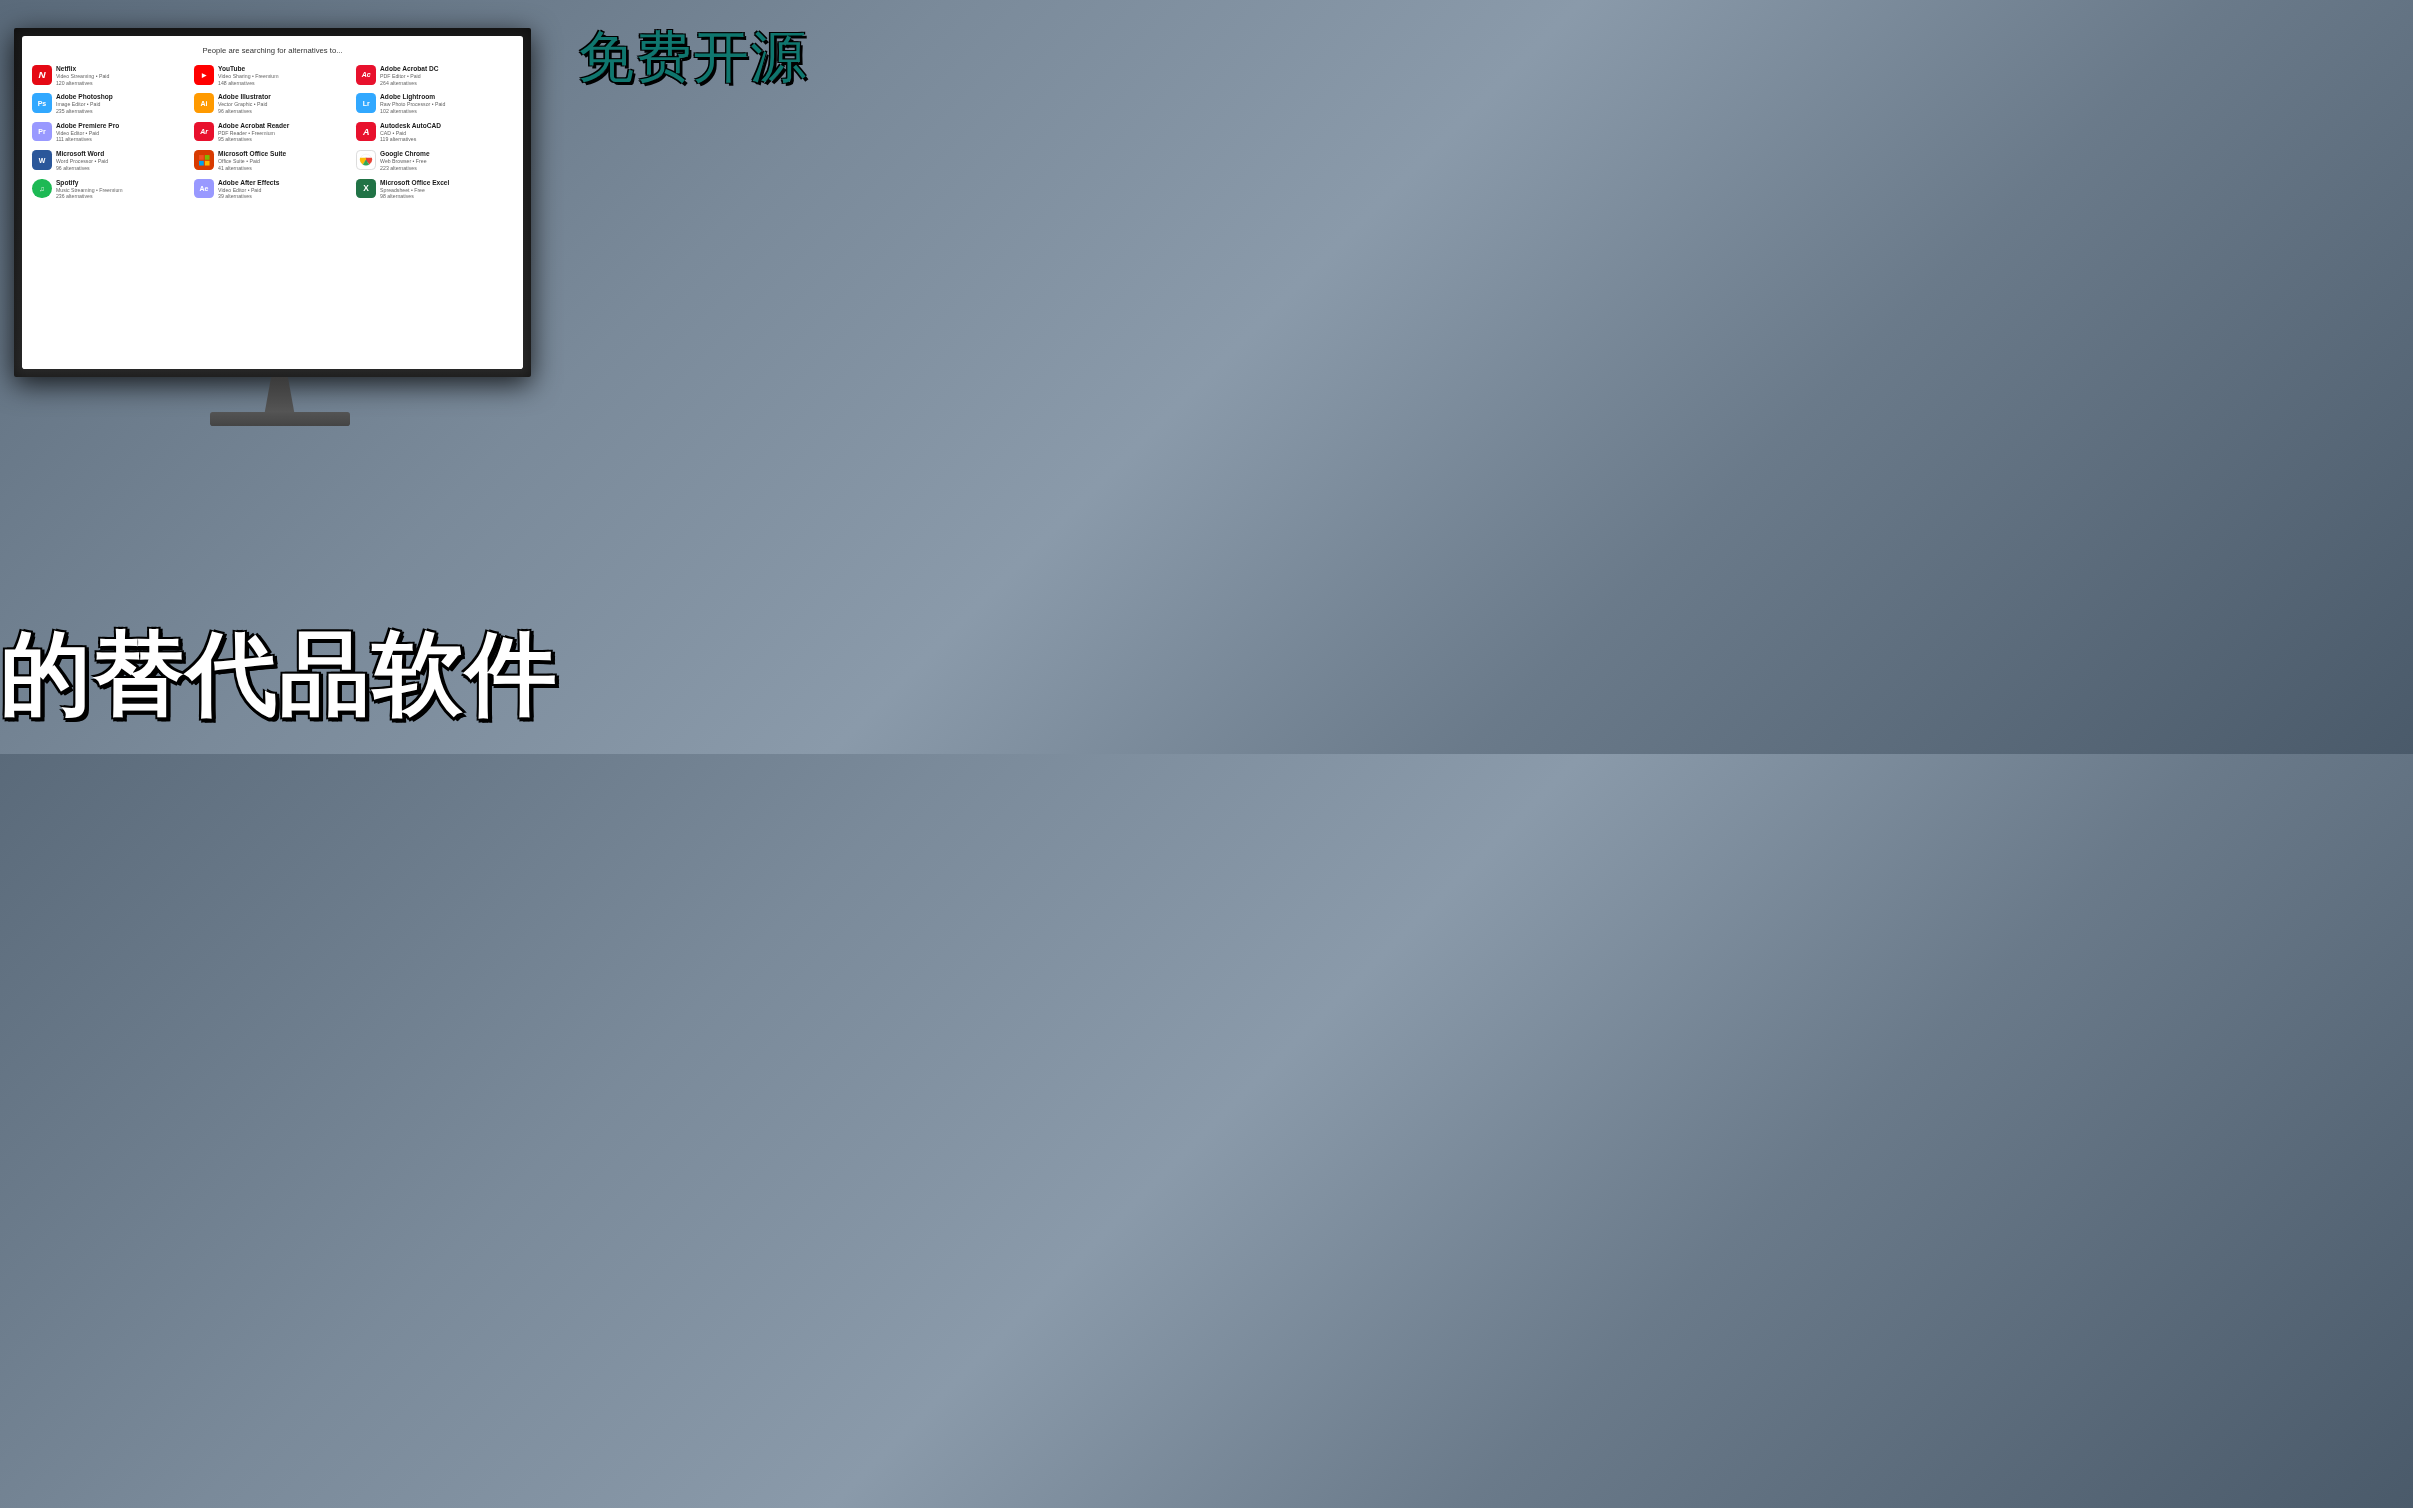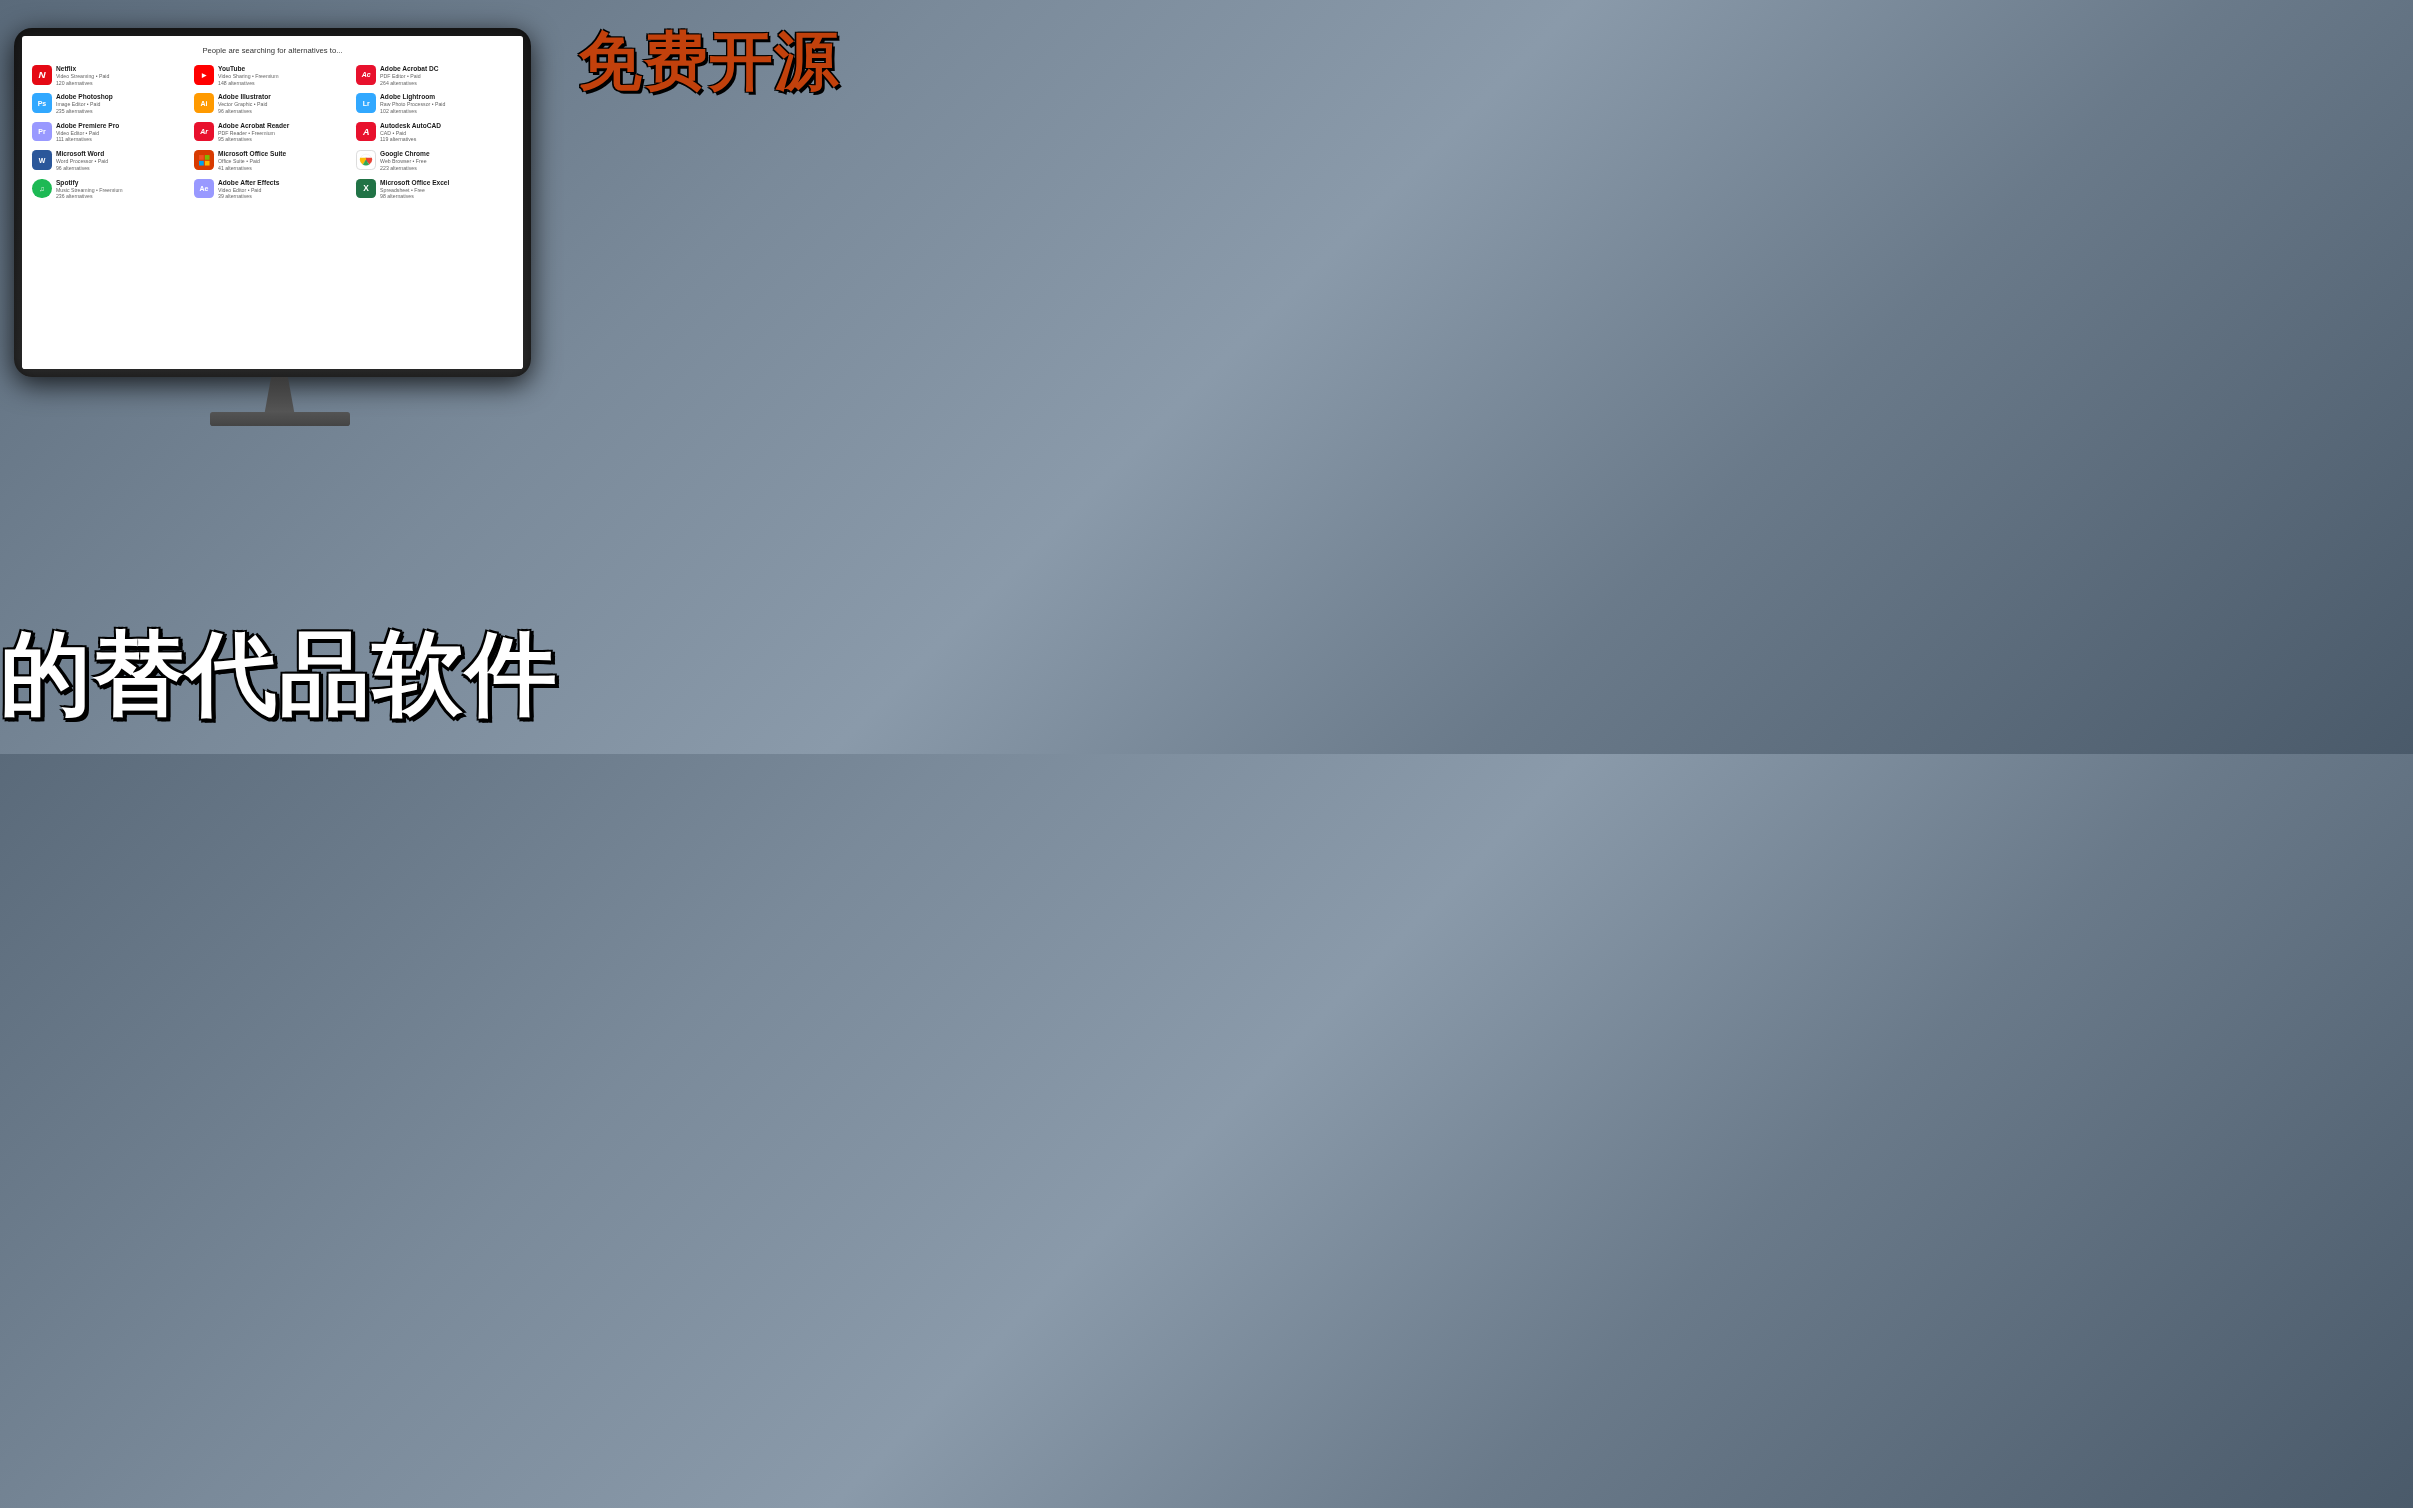--- a/index.html
+++ b/index.html
@@ -19,21 +19,21 @@
       left: 14px;
       top: 28px;
       width: 531px;
       height: 419px;
     }
 
     .monitor-bezel {
       width: 517px;
       height: 349px;
       background: linear-gradient(180deg, #1a1a1a 0%, #2a2a2a 100%);
-      border-radius: 18px;
+      border-radius: 2px;
       padding: 8.4px;
       box-shadow: 0 7px 28px rgba(0,0,0,0.8), inset 0 0 14px rgba(0,0,0,0.5);
       position: relative;
     }
 
     .monitor-screen {
       width: 100%;
       height: 100%;
       background: #ffffff;
       border-radius: 2.8px;
@@ -143,23 +143,23 @@
     .top-text {
       font-size: 77px;
       font-weight: 900;
       color: #ffff00;
       text-shadow: 2.8px 2.8px 0 #000, -1.4px -1.4px 0 #000, 1.4px -1.4px 0 #000, -1.4px 1.4px 0 #000;
       line-height: 1.05;
       letter-spacing: 1.4px;
     }
 
     .middle-text {
-      font-size: 64px;
-      font-weight: 700;
-      color: #c2410c;
+      font-size: 56px;
+      font-weight: 400;
+      color: #0f766e;
       text-shadow: 2.8px 2.8px 0 #000, -1.4px -1.4px 0 #000, 1.4px -1.4px 0 #000, -1.4px 1.4px 0 #000;
       line-height: 1.05;
       letter-spacing: 1.4px;
     }
 
     .bottom-text-wrapper {
       position: absolute;
       bottom: 35px;
       left: 0;
       right: 0;

